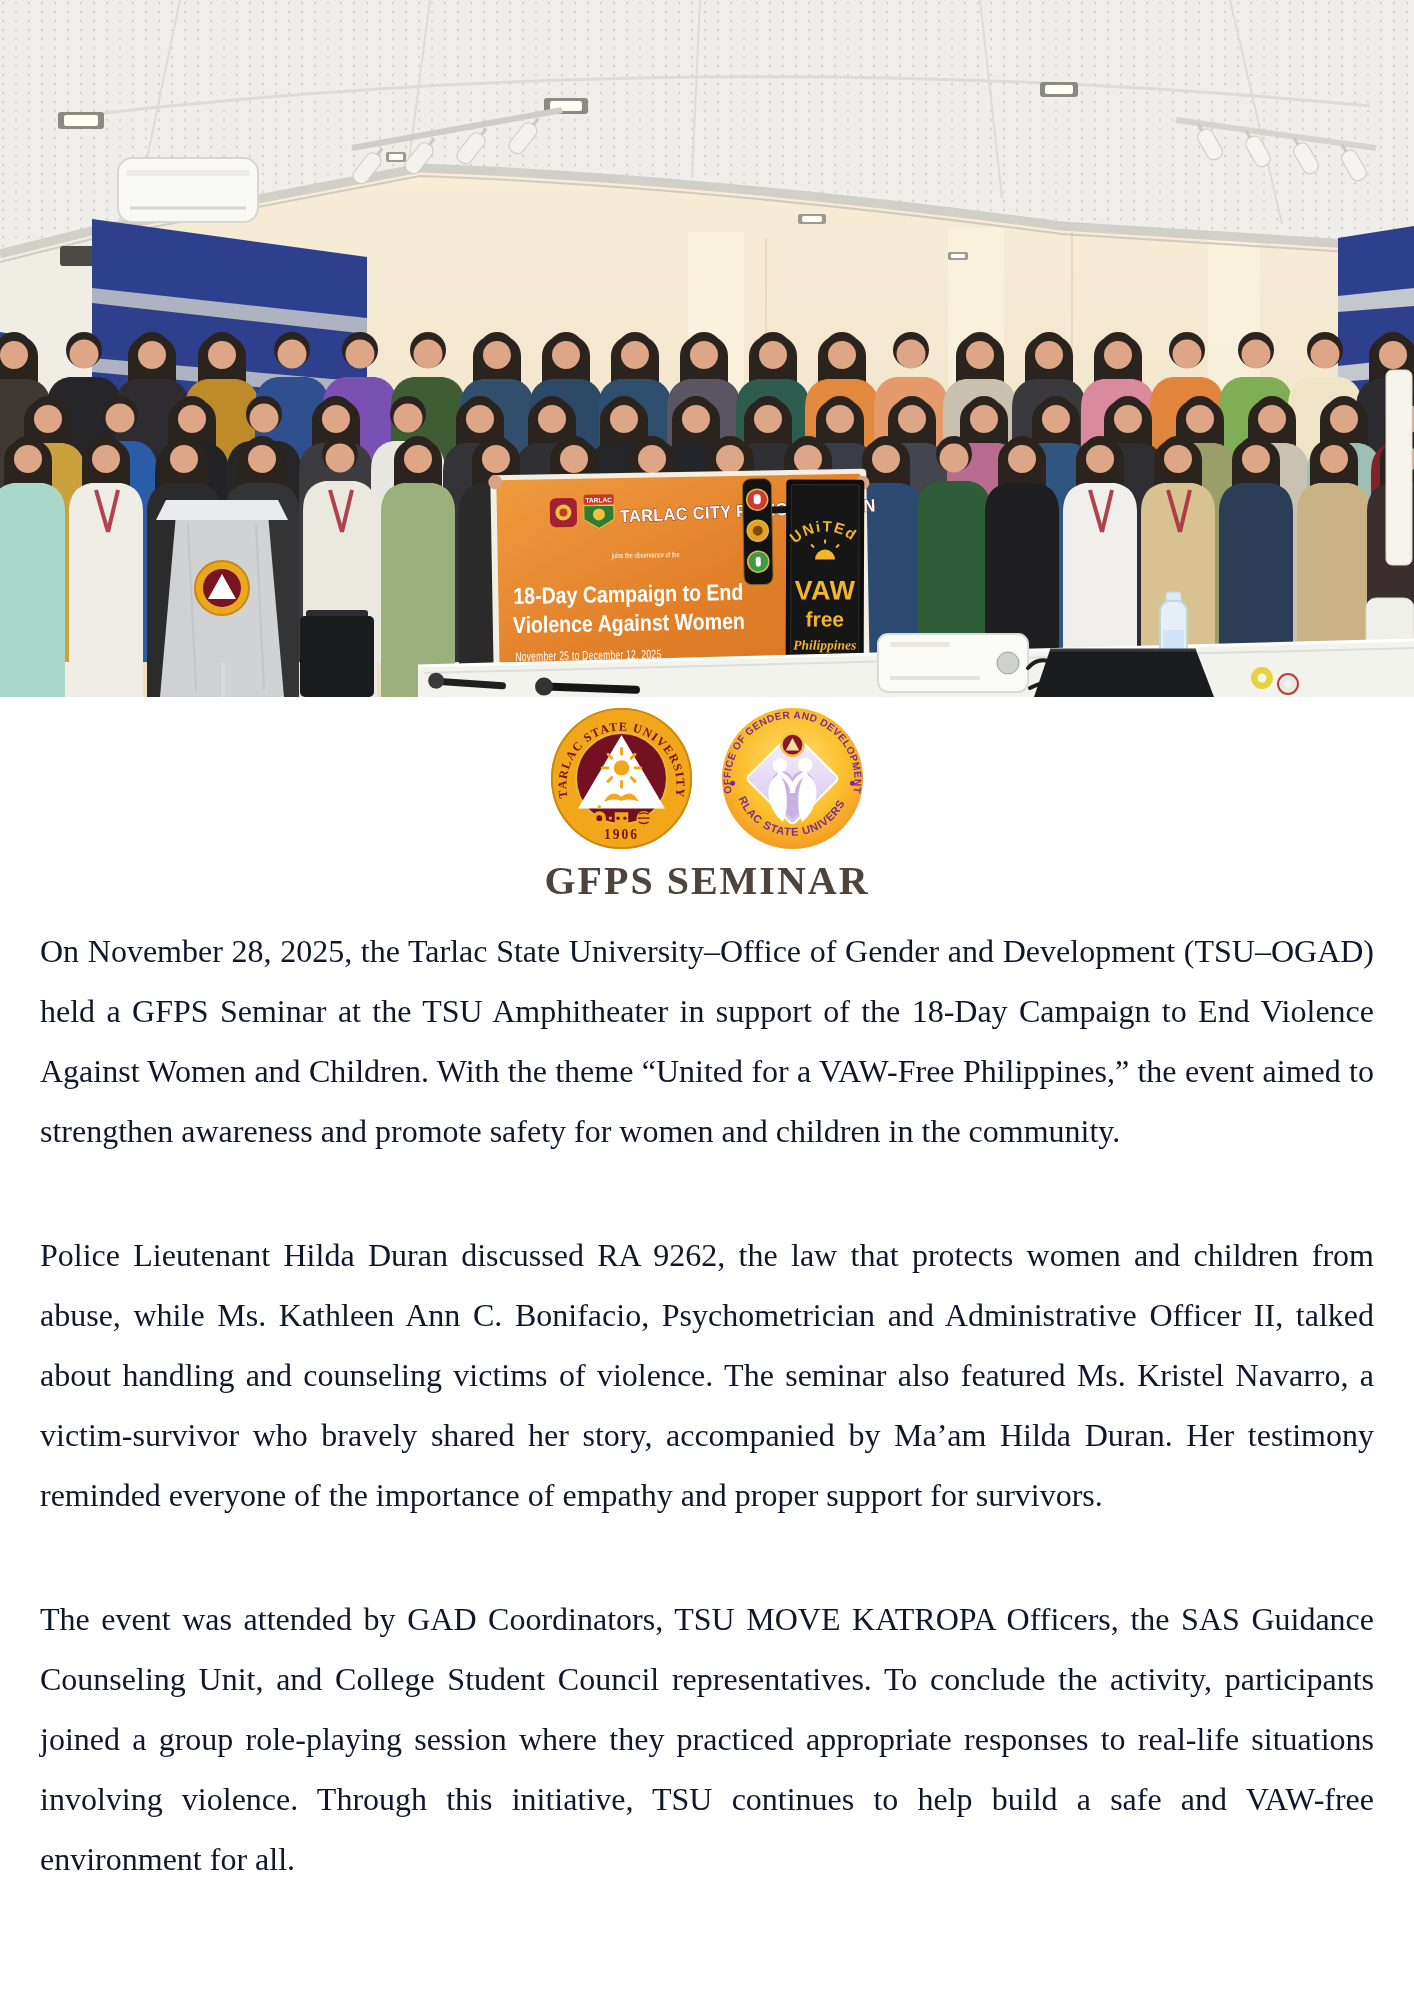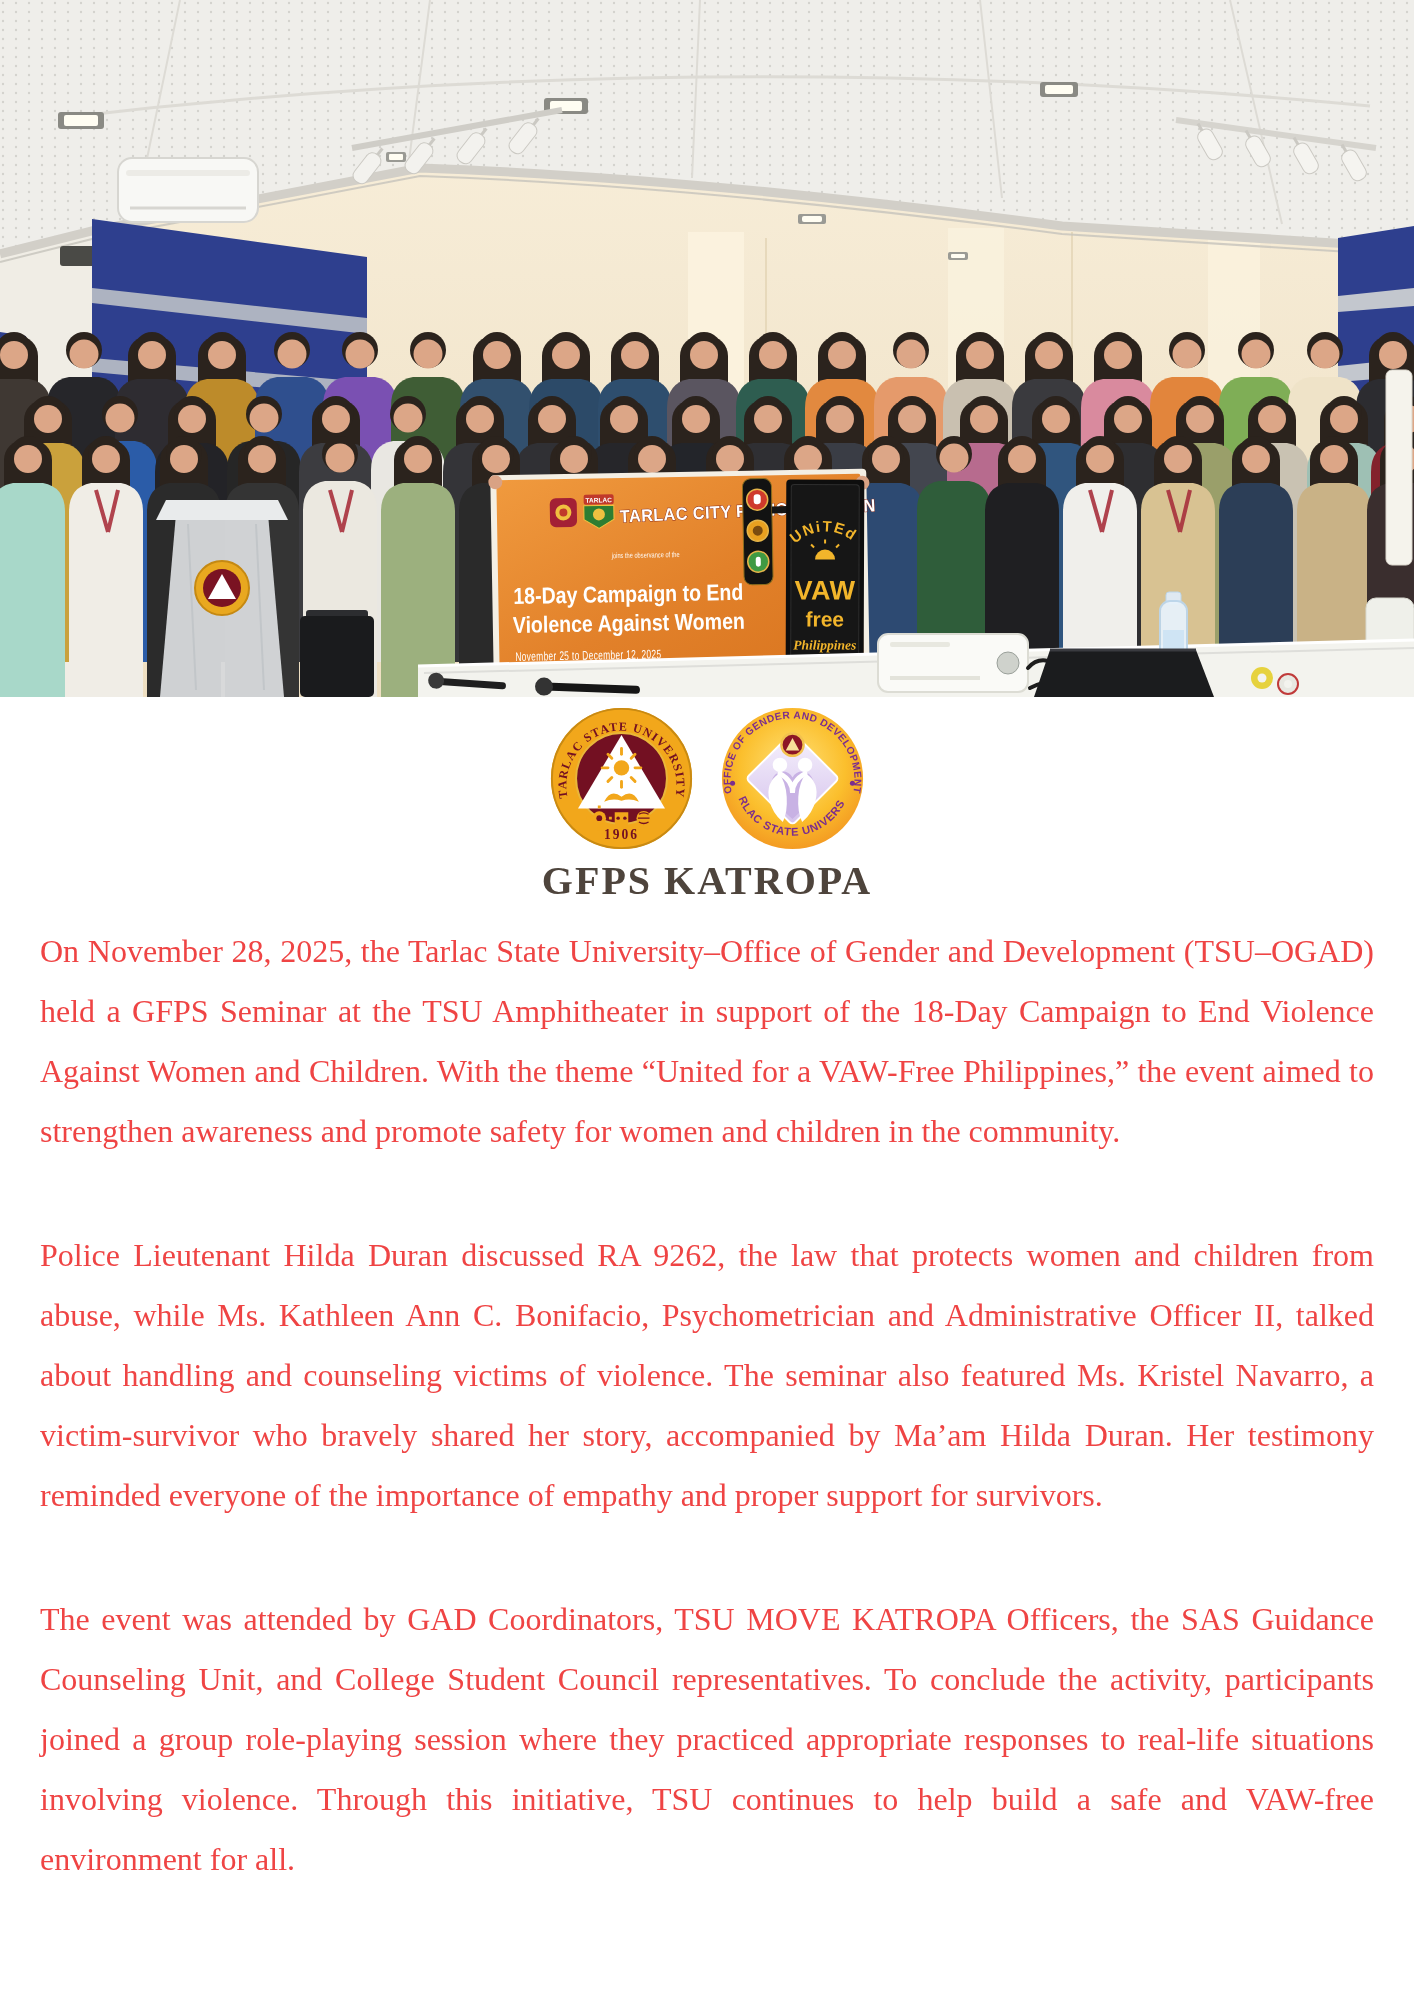--- a/index.html
+++ b/index.html
@@ -12,21 +12,21 @@
   .photo .serif{font-family:"Liberation Serif", serif;}
   .logos{display:flex;justify-content:center;align-items:center;gap:26px;margin-top:9px;}
   .logo{display:block;}
   .logo text{font-family:"Liberation Sans", sans-serif;}
   .logo .seriftxt{font-family:"Liberation Serif", serif;}
   h1.heading{
     margin:6px 0 0;text-align:center;color:#4e443c;
     font:700 40px/48px "Liberation Serif", serif;letter-spacing:2px;
   }
   .article{
-    padding:16px 40px 0;font-size:32px;line-height:60px;color:#ef4444;
+    padding:16px 40px 0;font-size:32px;line-height:60px;color:#0f172a;
     text-align:justify;text-justify:inter-word;
   }
   .article p{margin:0 0 64px;}
   .article p:last-child{margin-bottom:0;}
 </style>
 </head>
 <body>
 
 <div class="page">
 
@@ -420,21 +420,21 @@
       </text>
       <path id="ogBot" d="M 20,98 A 60,60 0 0 0 130,98" fill="none"></path>
       <text font-size="11.5" font-weight="bold" fill="#7b2d8e" letter-spacing="0.8">
         <textPath href="#ogBot" startOffset="50%" text-anchor="middle">TARLAC STATE UNIVERSITY</textPath>
       </text>
       <circle cx="13" cy="80" r="2.6" fill="#7b2d8e"></circle>
         <circle cx="137" cy="80" r="2.6" fill="#7b2d8e"></circle>
     </svg>
   </div>
 
-  <h1 class="heading">GFPS KATROPA</h1>
+  <h1 class="heading">GFPS SEMINAR</h1>
 
   <div class="article">
     <p>On November 28, 2025, the Tarlac State University–Office of Gender and Development (TSU–OGAD) held a GFPS Seminar at the TSU Amphitheater in support of the 18-Day Campaign to End Violence Against Women and Children. With the theme “United for a VAW-Free Philippines,” the event aimed to strengthen awareness and promote safety for women and children in the community.</p>
     <p>Police Lieutenant Hilda Duran discussed RA 9262, the law that protects women and children from abuse, while Ms. Kathleen Ann C. Bonifacio, Psychometrician and Administrative Officer II, talked about handling and counseling victims of violence. The seminar also featured Ms. Kristel Navarro, a victim-survivor who bravely shared her story, accompanied by Ma’am Hilda Duran. Her testimony reminded everyone of the importance of empathy and proper support for survivors.</p>
     <p>The event was attended by GAD Coordinators, TSU MOVE KATROPA Officers, the SAS Guidance Counseling Unit, and College Student Council representatives. To conclude the activity, participants joined a group role-playing session where they practiced appropriate responses to real-life situations involving violence. Through this initiative, TSU continues to help build a safe and VAW-free environment for all.</p>
   </div>
 
 </div>
 
 </body></html>

